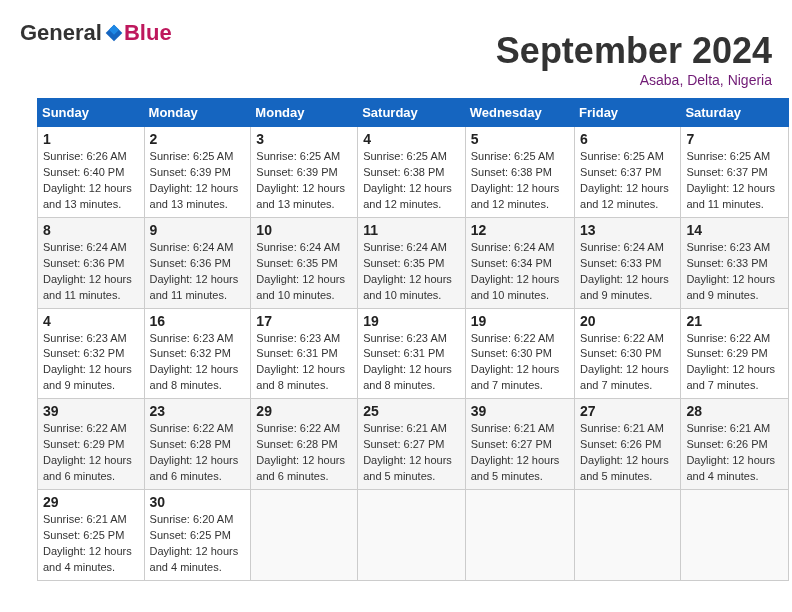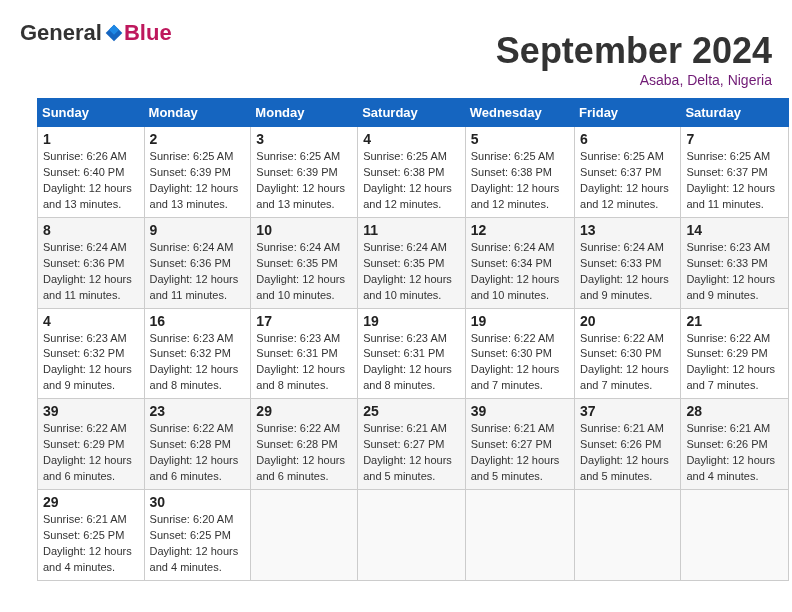--- a/index.html
+++ b/index.html
@@ -313,21 +313,21 @@
 and 5 minutes.</div>
         </td>
         <td>
           <span class="day-number">39</span>
           <div class="day-info" style="white-space: pre-line;">Sunrise: 6:21 AM
 Sunset: 6:27 PM
 Daylight: 12 hours
 and 5 minutes.</div>
         </td>
         <td>
-          <span class="day-number">37</span>
+          <span class="day-number">27</span>
           <div class="day-info" style="white-space: pre-line;">Sunrise: 6:21 AM
 Sunset: 6:26 PM
 Daylight: 12 hours
 and 5 minutes.</div>
         </td>
         <td>
           <span class="day-number">28</span>
           <div class="day-info" style="white-space: pre-line;">Sunrise: 6:21 AM
 Sunset: 6:26 PM
 Daylight: 12 hours

